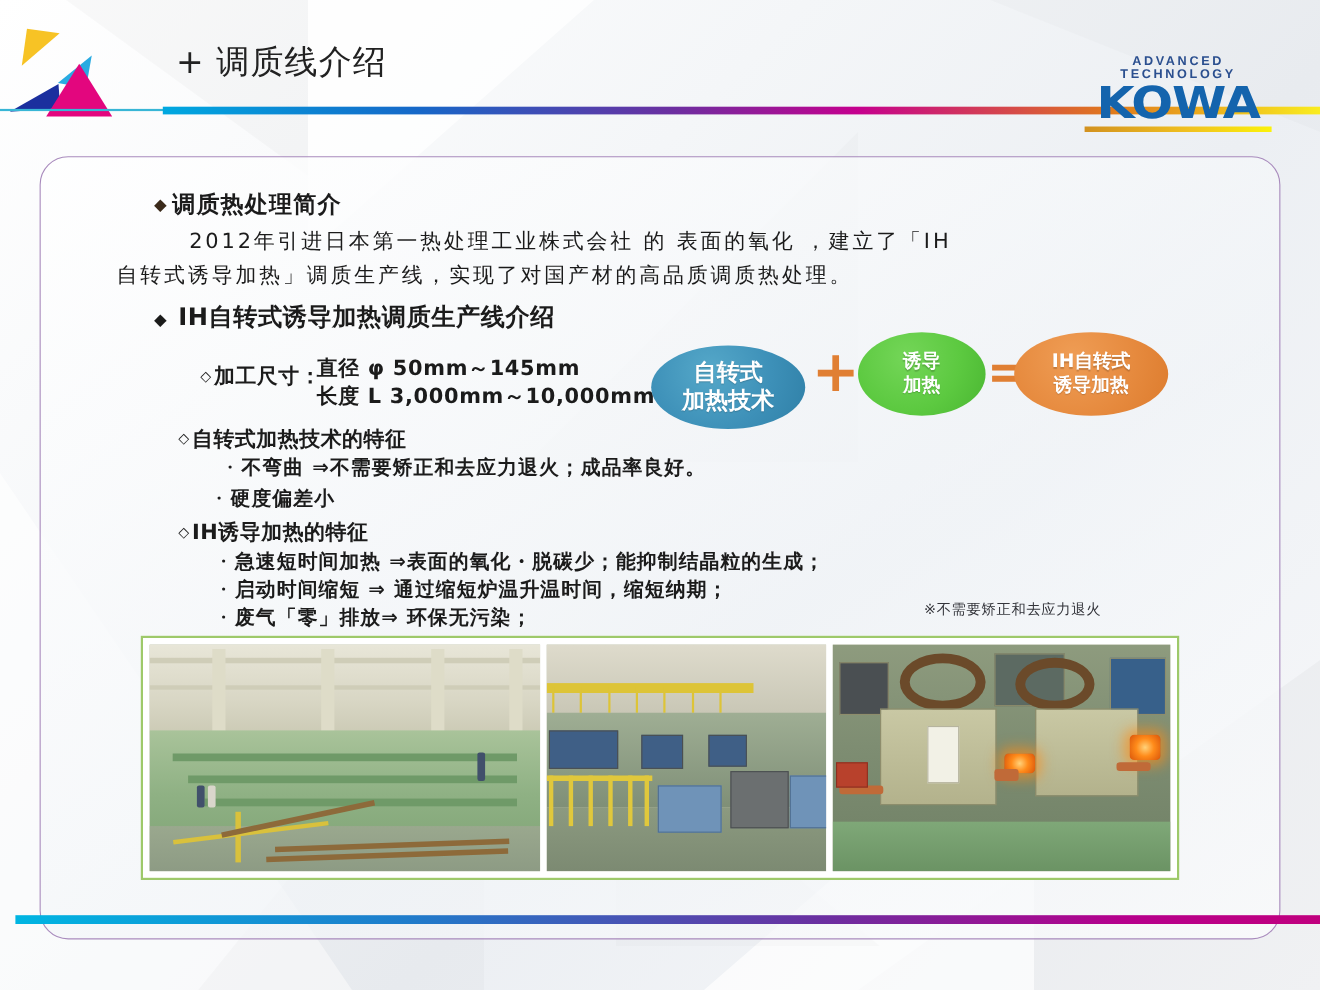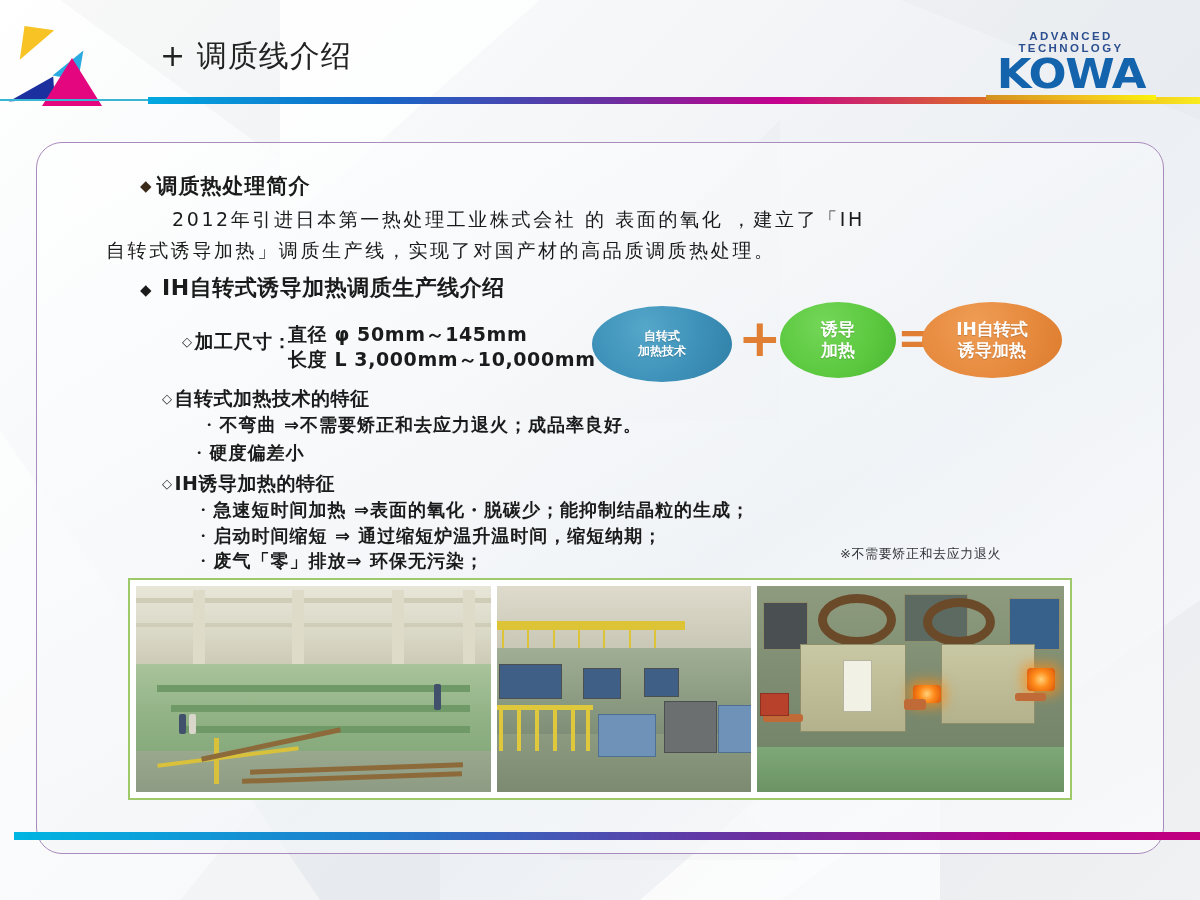--- a/index.html
+++ b/index.html
@@ -48,20 +48,21 @@
     font-size:30px;color:#222222;letter-spacing:1px;
     font-family:"DejaVu Sans","Liberation Sans",sans-serif;
     white-space:nowrap;
   }
 
   
   .logo{position:absolute;right:44px;top:30px;text-align:center;width:170px;}
   .logo-top{
     font-size:11.5px;letter-spacing:2.4px;color:#2b4f8f;font-weight:bold;
     font-family:"Liberation Sans",sans-serif;
+    margin-top:20px;
   }
   .logo-main{
     font-size:40px;font-weight:bold;color:#1464ad;letter-spacing:-1px;
     line-height:0.95;margin-top:1px;
     font-family:"DejaVu Sans","Liberation Sans",sans-serif;
     transform:scaleX(1.12);transform-origin:center;
   }
   .logo-underline{
     margin-top:2px;height:5px;width:100%;
     background:linear-gradient(90deg,#d2911f 0%,#f0c020 55%,#fbf20a 100%);
@@ -112,21 +113,21 @@
   
   .formula{position:absolute;left:592px;top:298px;width:470px;height:82px;}
   .bub{
     position:absolute;border-radius:50%;
     display:flex;flex-direction:column;align-items:center;justify-content:center;
     color:#ffffff;font-weight:bold;
     font-family:"DejaVu Sans","Liberation Sans",sans-serif;
     text-shadow:0 1px 1px rgba(0,0,0,0.18);
   }
   .bub span{display:block;line-height:1.22;}
-  .bub-blue{left:0px;top:8px;width:140px;height:76px;background:radial-gradient(circle at 38% 30%,#55a8c9 0%,#3d90b8 55%,#2f7fa6 100%);font-size:12px;}
+  .bub-blue{left:0px;top:16px;width:140px;height:76px;background:radial-gradient(circle at 38% 30%,#55a8c9 0%,#3d90b8 55%,#2f7fa6 100%);font-size:21px;}
   .bub-green{left:188px;top:4px;width:116px;height:76px;background:radial-gradient(circle at 38% 30%,#74d658 0%,#5cc940 55%,#49b531 100%);font-size:17px;}
   .bub-orange{left:330px;top:4px;width:140px;height:76px;background:radial-gradient(circle at 38% 30%,#ef9d55 0%,#e68a3e 55%,#dc7b2d 100%);font-size:17px;}
   .op{position:absolute;color:#e07f33;font-weight:bold;font-family:"DejaVu Sans",sans-serif;}
   .op-plus{left:146px;top:12px;font-size:52px;line-height:56px;}
   .op-eq{left:305px;top:14px;font-size:46px;line-height:52px;}
 
   
   .photos{
     position:absolute;left:128px;top:578px;width:944px;height:222px;
     border:2px solid #9ec96a;background:#ffffff;box-sizing:border-box;

